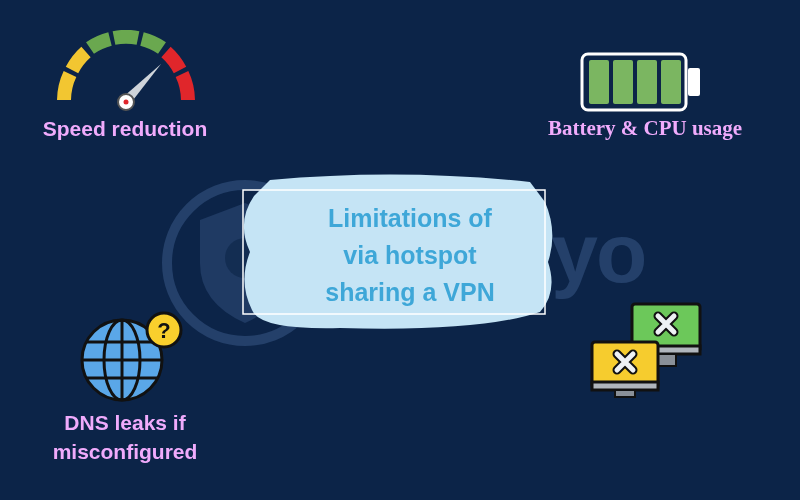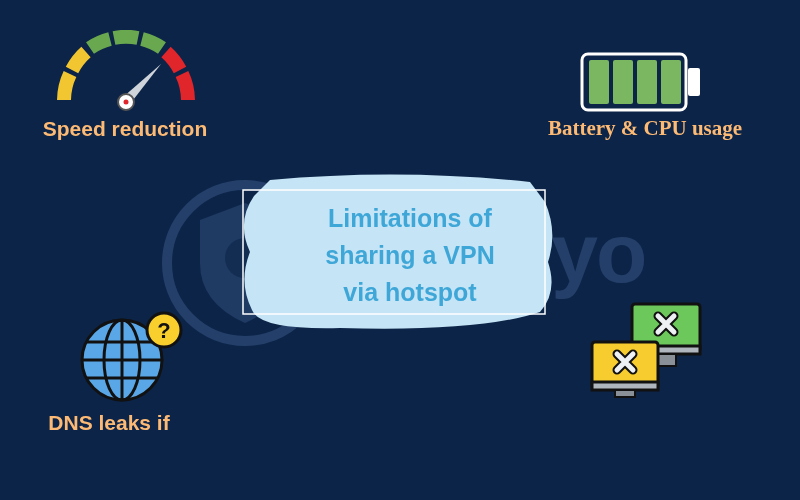--- a/index.html
+++ b/index.html
@@ -1,18 +1,18 @@
 <!DOCTYPE html>
 <html><head>
 <meta charset="utf-8">
 <style>
   html, body { margin:0; padding:0; }
   body { width:800px; height:500px; overflow:hidden; background:#0c2448; font-family:"Liberation Sans", sans-serif; }
   .canvas { position:relative; width:800px; height:500px; background:#0c2448; }
-  .label { position:absolute; color:#fdba74; font-weight:bold; font-size:21px; text-align:center; line-height:29px; white-space:nowrap; }
+  .label { position:absolute; color:#f0abfc; font-weight:bold; font-size:21px; text-align:center; line-height:29px; white-space:nowrap; }
   .watermark { position:absolute; left:160px; top:178px; }
   .wm-text { position:absolute; left:530px; top:205px; font-size:84px; font-weight:bold; color:#24406a; letter-spacing:-2px; font-family:"Liberation Sans", sans-serif; }
   .center-box { position:absolute; left:240px; top:172px; width:320px; height:160px; }
   .center-title { position:absolute; left:242px; top:200px; width:336px; text-align:center; color:#3ea7d8; font-weight:bold; font-size:25px; line-height:37px; }
   svg { display:block; }
 </style>
 </head>
 <body>
 
 <div class="canvas">
@@ -23,22 +23,22 @@
     <circle cx="85" cy="80" r="20" fill="#0c2448" opacity="0.6"></circle>
   </svg>
   <div class="wm-text">lyo</div>
 
   <svg class="center-box" width="320" height="160" viewBox="0 0 320 160">
     <path d="M30 8 Q160 -4 290 10 L305 30 Q318 60 308 90 Q318 120 300 140 Q240 160 100 156 Q20 158 12 138 Q-2 110 10 80 Q-4 50 14 24 Z" fill="#c5e4f5"></path>
     <rect x="3" y="18" width="302" height="124" fill="none" stroke="#ffffff" stroke-width="1.5"></rect>
   </svg>
   <div class="center-title">
     <div>Limitations of</div>
+    <div>via hotspot</div>
     <div>sharing a VPN</div>
-    <div>via hotspot</div>
   </div>
 
   <svg style="position:absolute;left:56px;top:30px;" width="140" height="82" viewBox="0 0 140 82">
     <g fill="none" stroke-width="14">
       <path d="M8 70 A62 62 0 0 1 14 44" stroke="#f2c631"></path>
       <path d="M16 40 A62 62 0 0 1 30 22" stroke="#f2c631"></path>
       <path d="M34 18 A62 62 0 0 1 54 9" stroke="#6aa84f"></path>
       <path d="M58 8 A62 62 0 0 1 82 8" stroke="#6aa84f"></path>
       <path d="M86 9 A62 62 0 0 1 106 18" stroke="#6aa84f"></path>
       <path d="M110 22 A62 62 0 0 1 124 40" stroke="#e0262b"></path>
@@ -63,22 +63,23 @@
   <svg style="position:absolute;left:78px;top:310px;" width="110" height="94" viewBox="0 0 110 94">
     <circle cx="44" cy="50" r="40" fill="#5aa7e8" stroke="#111" stroke-width="3"></circle>
     <ellipse cx="44" cy="50" rx="18" ry="40" fill="none" stroke="#111" stroke-width="3"></ellipse>
     <line x1="44" y1="10" x2="44" y2="90" stroke="#111" stroke-width="3"></line>
     <line x1="4" y1="50" x2="84" y2="50" stroke="#111" stroke-width="3"></line>
     <line x1="9" y1="32" x2="79" y2="32" stroke="#111" stroke-width="3"></line>
     <line x1="9" y1="68" x2="79" y2="68" stroke="#111" stroke-width="3"></line>
     <circle cx="86" cy="20" r="17" fill="#f9cf2d" stroke="#111" stroke-width="3"></circle>
     <text x="86" y="28" text-anchor="middle" font-family="Liberation Sans, sans-serif" font-weight="bold" font-size="22" fill="#111">?</text>
   </svg>
-  <div class="label" style="left:4px;top:408px;width:210px;">
+  <div class="label" style="left:20px;top:408px;width:210px;">
     <div>DNS leaks if</div>
+    <div>misconfigured</div>
   </div>
 
   <svg style="position:absolute;left:588px;top:302px;" width="116" height="96" viewBox="0 0 116 96">
     <g>
       <rect x="44" y="2" width="68" height="48" rx="3" fill="#6cc85a" stroke="#111" stroke-width="3"></rect>
       <rect x="44" y="44" width="68" height="8" fill="#b0b6bd" stroke="#111" stroke-width="3"></rect>
       <rect x="68" y="52" width="20" height="12" fill="#8a9098" stroke="#111" stroke-width="2"></rect>
       <path d="M70 14 L86 30 M86 14 L70 30" stroke="#111" stroke-width="9" stroke-linecap="round"></path>
       <path d="M70 14 L86 30 M86 14 L70 30" stroke="#eef1f4" stroke-width="5" stroke-linecap="round"></path>
     </g>

